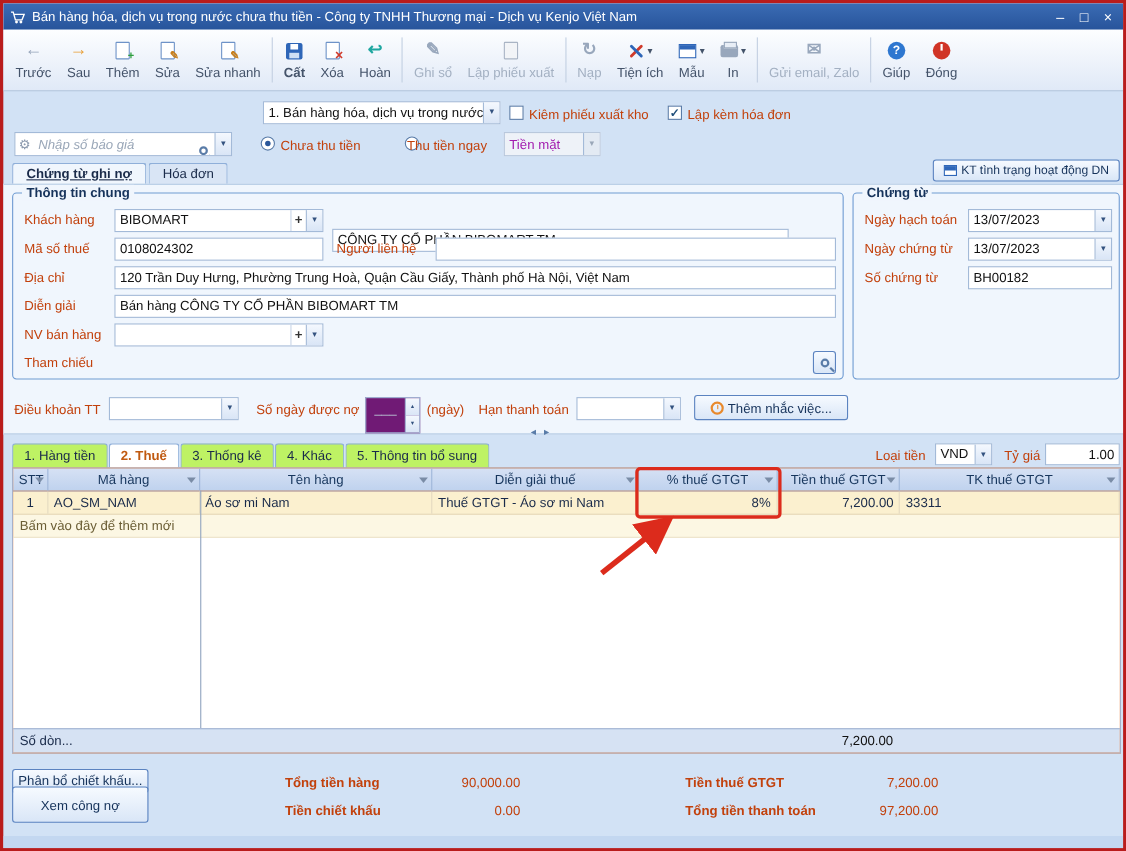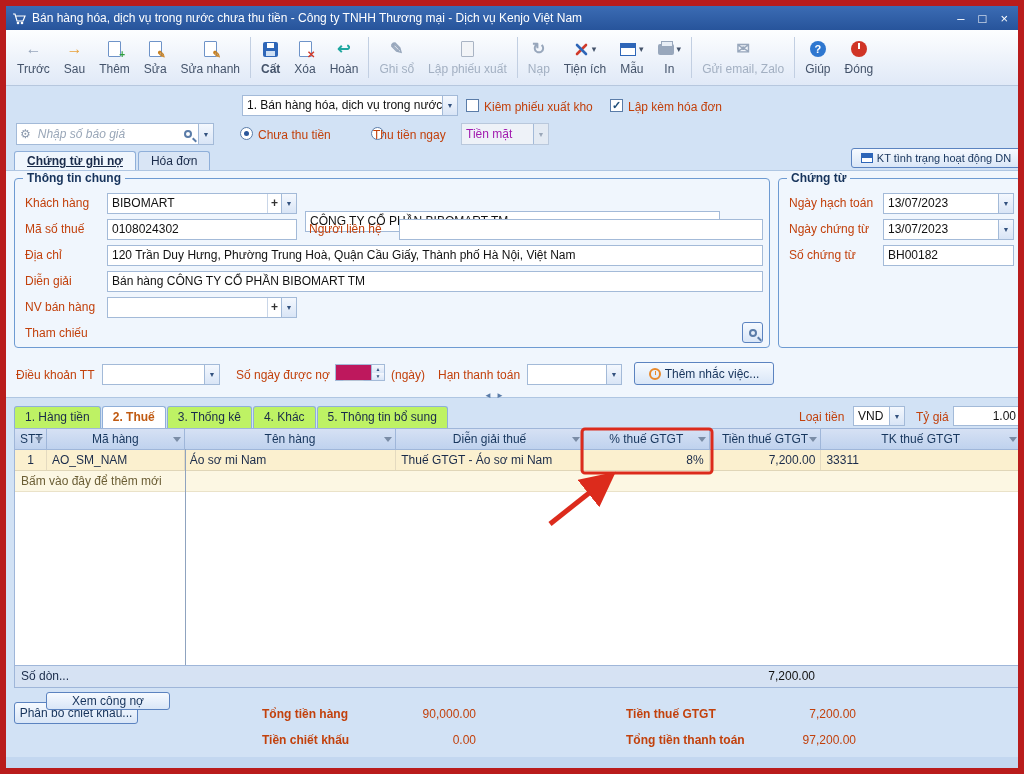--- a/index.html
+++ b/index.html
@@ -1,18 +1,18 @@
 <!DOCTYPE html>
 <html><head>
 <meta charset="utf-8">
 <style>
   * { margin:0; padding:0; box-sizing:border-box; }
   body { background:#9FB4CF; font-family:"Liberation Sans", sans-serif; }
   .window { position:relative; width:1024px; height:774px; background:#D2E2F5;
-            border:6px solid #b91c1c; overflow:hidden; font-size:12px; color:#1A2B4A; }
+            border:3px solid #b91c1c; overflow:hidden; font-size:12px; color:#1A2B4A; }
 
   
   .titlebar { position:absolute; top:0; left:0; right:0; height:24px;
               background:linear-gradient(#3B6CB4,#27549B); color:#fff;
               display:flex; align-items:center; padding:0 6px; }
   .titlebar .title-text { font-size:12px; margin-left:6px; flex:1; white-space:nowrap; overflow:hidden; }
   .win-controls { display:flex; gap:14px; padding-right:4px; font-size:13px; }
   .win-controls span { cursor:default; }
 
   
@@ -42,41 +42,41 @@
           display:flex; align-items:center; justify-content:center; }
   .power { width:16px; height:16px; border-radius:50%; background:#D03426; position:relative; }
   .power::before { content:""; position:absolute; top:2px; left:7px; width:2px; height:6px; background:#fff; }
 
   
   .abs { position:absolute; }
   .lbl { color:#c2410c; white-space:nowrap; }
   .b { font-weight:bold; }
   .field { background:#fff; border:1px solid #A3BAD8; height:21px; line-height:19px;
            padding:0 4px; color:#111; overflow:hidden; white-space:nowrap; }
-  .combo { display:flex; align-items:center; padding:0; }
+  .combo { display:flex; align-items:flex-end; padding:0; }
   .combo .val { flex:1; padding:0 4px; overflow:hidden; white-space:nowrap; }
   .combo .plus { width:14px; text-align:center; color:#333; border-left:1px solid #C9D6E8; font-weight:bold; }
   .ddbtn { width:15px; align-self:stretch; border-left:1px solid #A3BAD8;
            background:linear-gradient(#F4F8FE,#D9E5F6); display:flex; align-items:center; justify-content:center; }
   .ddbtn::after { content:"▼"; font-size:7px; color:#33527F; }
   .combo.dis { background:#EEF2F8; border-color:#B9C8DC; color:#a21caf; }
   .combo.dis .ddbtn { background:#E3EAF3; } .combo.dis .ddbtn::after { color:#9AA7B8; }
   .placeholder { color:#9AA7B8; font-style:italic; }
   .mag { width:8px; height:8px; border:2px solid #5A7CA8; border-radius:50%; position:relative; display:inline-block; }
   .mag::after { content:""; position:absolute; width:5px; height:2px; background:#5A7CA8;
                 transform:rotate(45deg); left:6px; top:7px; }
   .chk { width:13px; height:13px; background:#fff; border:1px solid #5A7CA8; display:inline-flex;
          align-items:center; justify-content:center; font-size:11px; font-weight:bold; color:#1F4E79; }
   .radio { width:13px; height:13px; background:#fff; border:1px solid #5A7CA8; border-radius:50%;
            display:inline-block; position:relative; }
   .radio.sel::after { content:""; position:absolute; top:3px; left:3px; width:5px; height:5px;
                       border-radius:50%; background:#2B579A; }
   .btn { background:linear-gradient(#F6FAFF,#D9E6F7); border:1px solid #5B83C0; border-radius:3px;
          color:#16335B; display:flex; align-items:center; justify-content:center; gap:4px; }
-  .spin { background:#be185d; border:1px solid #A3BAD8; height:17px; display:flex; }
+  .spin { background:#701a75; border:1px solid #A3BAD8; height:33px; display:flex; }
   .spin .sp-val { flex:1; color:#B9C4D4; text-align:center; line-height:19px; }
   .spin .sp-btns { width:13px; border-left:1px solid #A3BAD8; display:flex; flex-direction:column; }
   .spin .sp-btns i { flex:1; font-style:normal; font-size:5px; color:#33527F; display:flex;
                      align-items:center; justify-content:center; background:linear-gradient(#F4F8FE,#D9E5F6); }
   .clock { width:12px; height:12px; border-radius:50%; border:2px solid #E8892C; position:relative; display:inline-block; }
   .clock::after { content:""; position:absolute; left:4px; top:1px; width:1px; height:4px; background:#E8892C; }
 
   
   .page-title { position:absolute; top:87px; left:10px; font-size:17px; font-weight:bold; color:#13294B; }
   .tabs1 { position:absolute; top:145px; left:8px; display:flex; height:20px; }
@@ -448,21 +448,21 @@
     <div class="g-foot">
       <span class="f-label">Số dòn...</span>
       <span class="f-total">7,200.00</span>
     </div>
   </div>
 
   
   <div class="abs btn" style="left:8px; top:696px; width:124px; height:22px;">
     <span>Phân bổ chiết khấu...</span>
   </div>
-  <div class="abs btn" style="left:8px; top:686px; width:124px; height:18px;margin-left:32px;">
+  <div class="abs btn" style="left:8px; top:712px; width:124px; height:33px;">
     <span>Xem công nợ</span>
   </div>
 
   <span class="abs lbl b" style="left:256px; top:701px;">Tổng tiền hàng</span>
   <span class="abs lbl r" style="left:360px; top:701px; width:110px;">90,000.00</span>
   <span class="abs lbl b" style="left:256px; top:727px;">Tiền chiết khấu</span>
   <span class="abs lbl r" style="left:360px; top:727px; width:110px;">0.00</span>
 
   <span class="abs lbl b" style="left:620px; top:701px;">Tiền thuế GTGT</span>
   <span class="abs lbl r" style="left:750px; top:701px; width:100px;">7,200.00</span>

